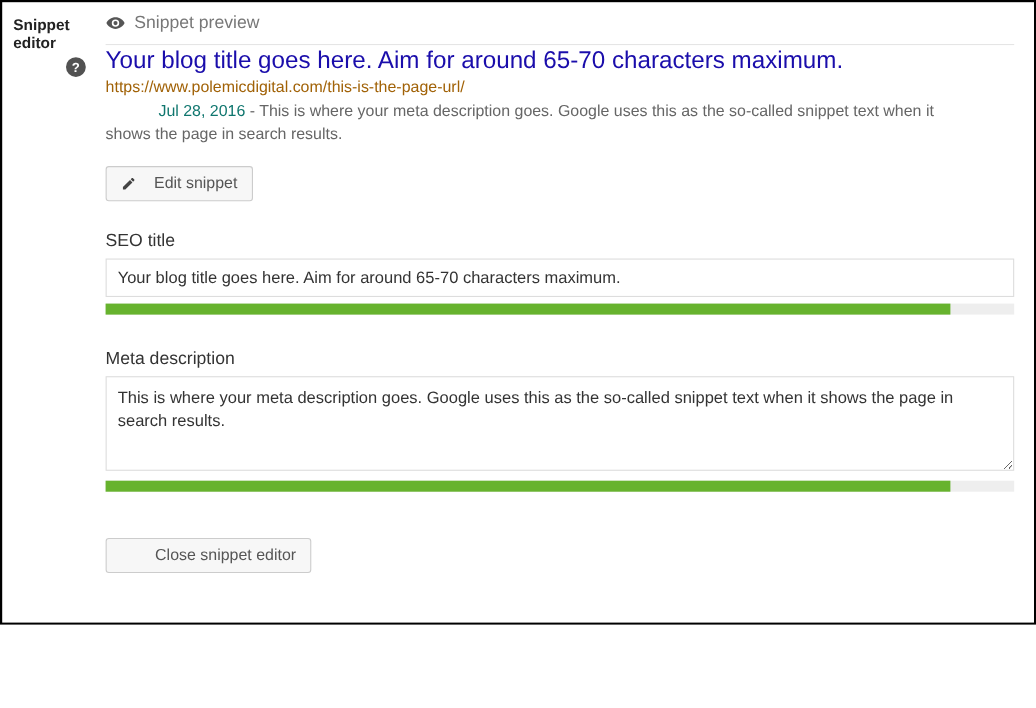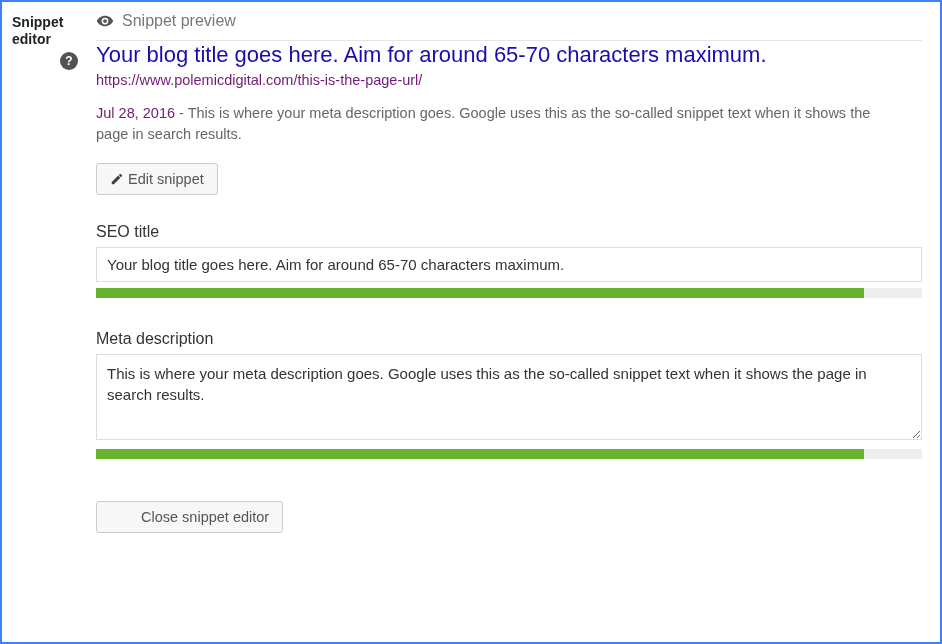--- a/index.html
+++ b/index.html
@@ -4,22 +4,22 @@
 <style>
   * { box-sizing: border-box; margin: 0; padding: 0; }
   body {
     font-family: -apple-system, "Segoe UI", Arial, sans-serif;
     font-size: 14px;
     color: #333;
     background: #fff;
   }
   .frame {
     width: 942px;
-    height: 644px;
-    border: 2px solid #3b82f6;
+    height: 568px;
+    border: 2px solid #000000;
     padding: 10px 18px 18px 10px;
     display: flex;
     gap: 18px;
   }
   .left-col {
     flex: 0 0 66px;
     padding-top: 2px;
   }
   .left-col .label {
     font-size: 14px;
@@ -54,35 +54,35 @@
   }
   .eye { width:18px; height:18px; fill:#555; }
   .snippet-title {
     color: #1a0dab;
     font-size: 22px;
     line-height: 1.3;
     margin-bottom: 2px;
     font-weight: 400;
   }
   .snippet-url {
-    color: #701a75;
+    color: #a16207;
     font-size: 14.5px;
-    margin-bottom: 15px;
+    margin-bottom: 3px;
   }
   .snippet-desc {
     font-size: 14.5px;
     color: #666;
     line-height: 1.45;
     max-width: 780px;
   }
-  .snippet-date { color: #701a75; }
+  .snippet-date { color: #0f766e; margin-left: 48px; }
   .btn {
     display: inline-flex;
     align-items: center;
-    gap: 4px;
+    gap: 16px;
     border: 1px solid #ccc;
     background: #f7f7f7;
     color: #555;
     font-size: 14.5px;
     padding: 7px 13px;
     border-radius: 3px;
     cursor: pointer;
     margin-top: 18px;
   }
   .btn svg { width:14px; height:14px; fill:#444; }

